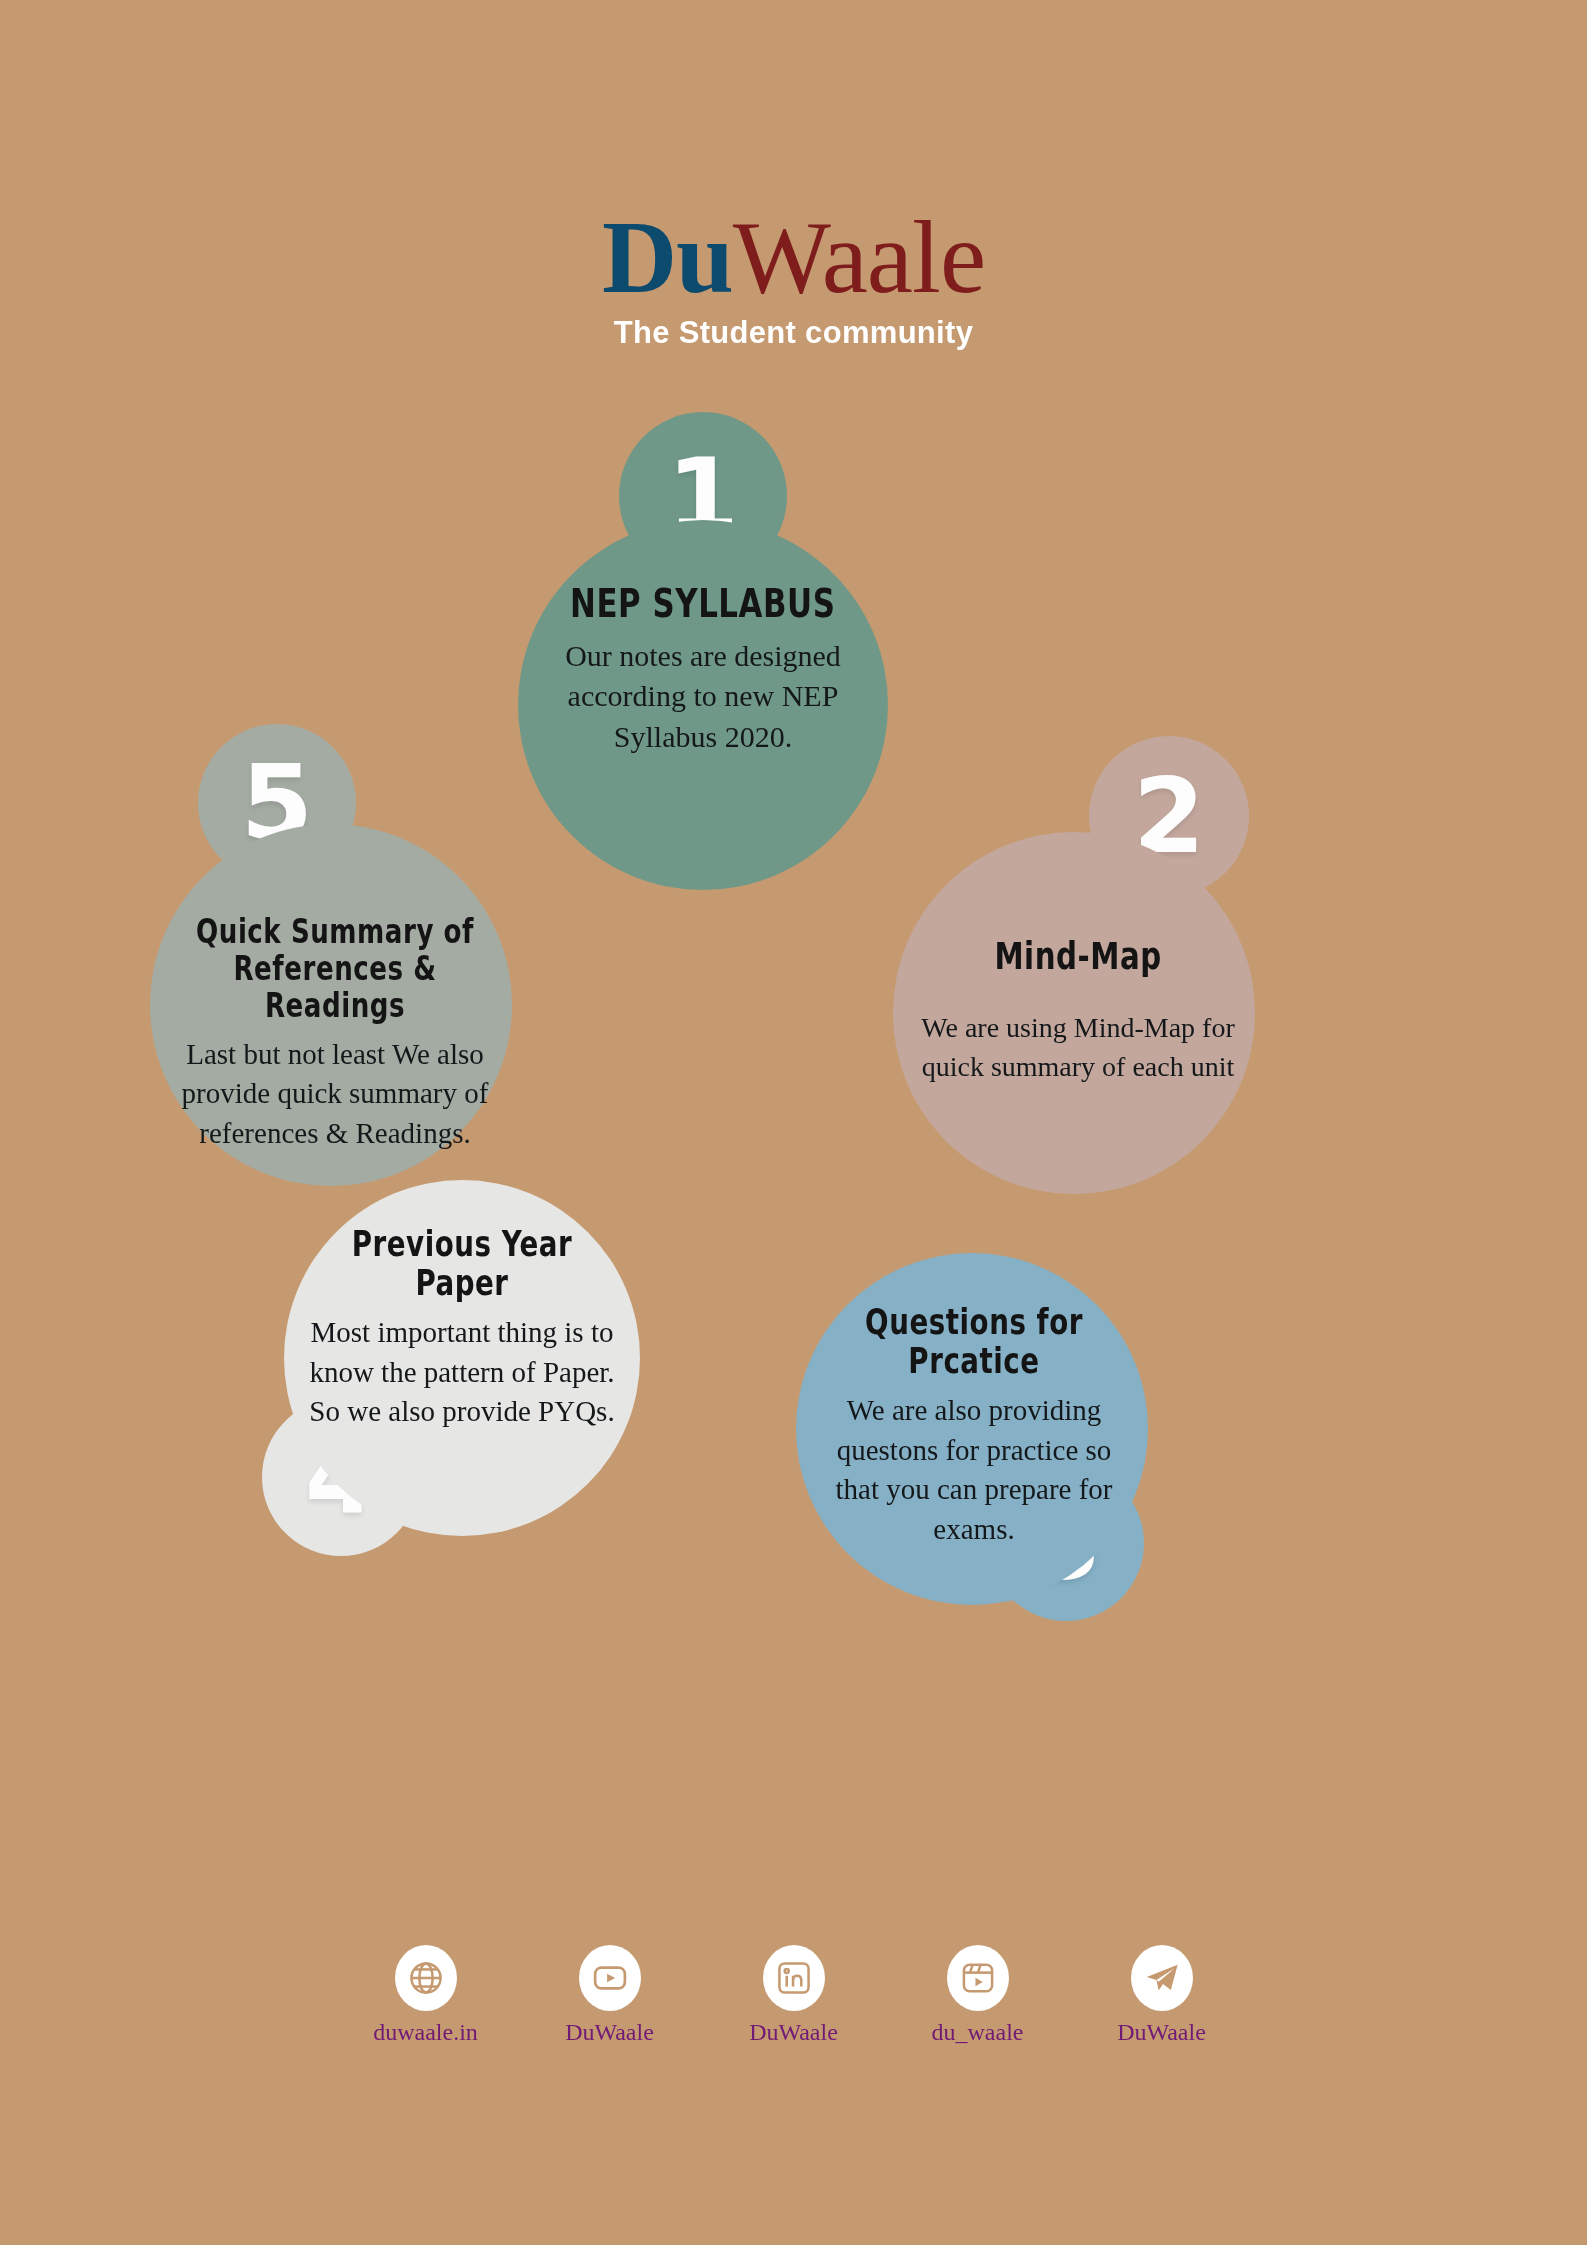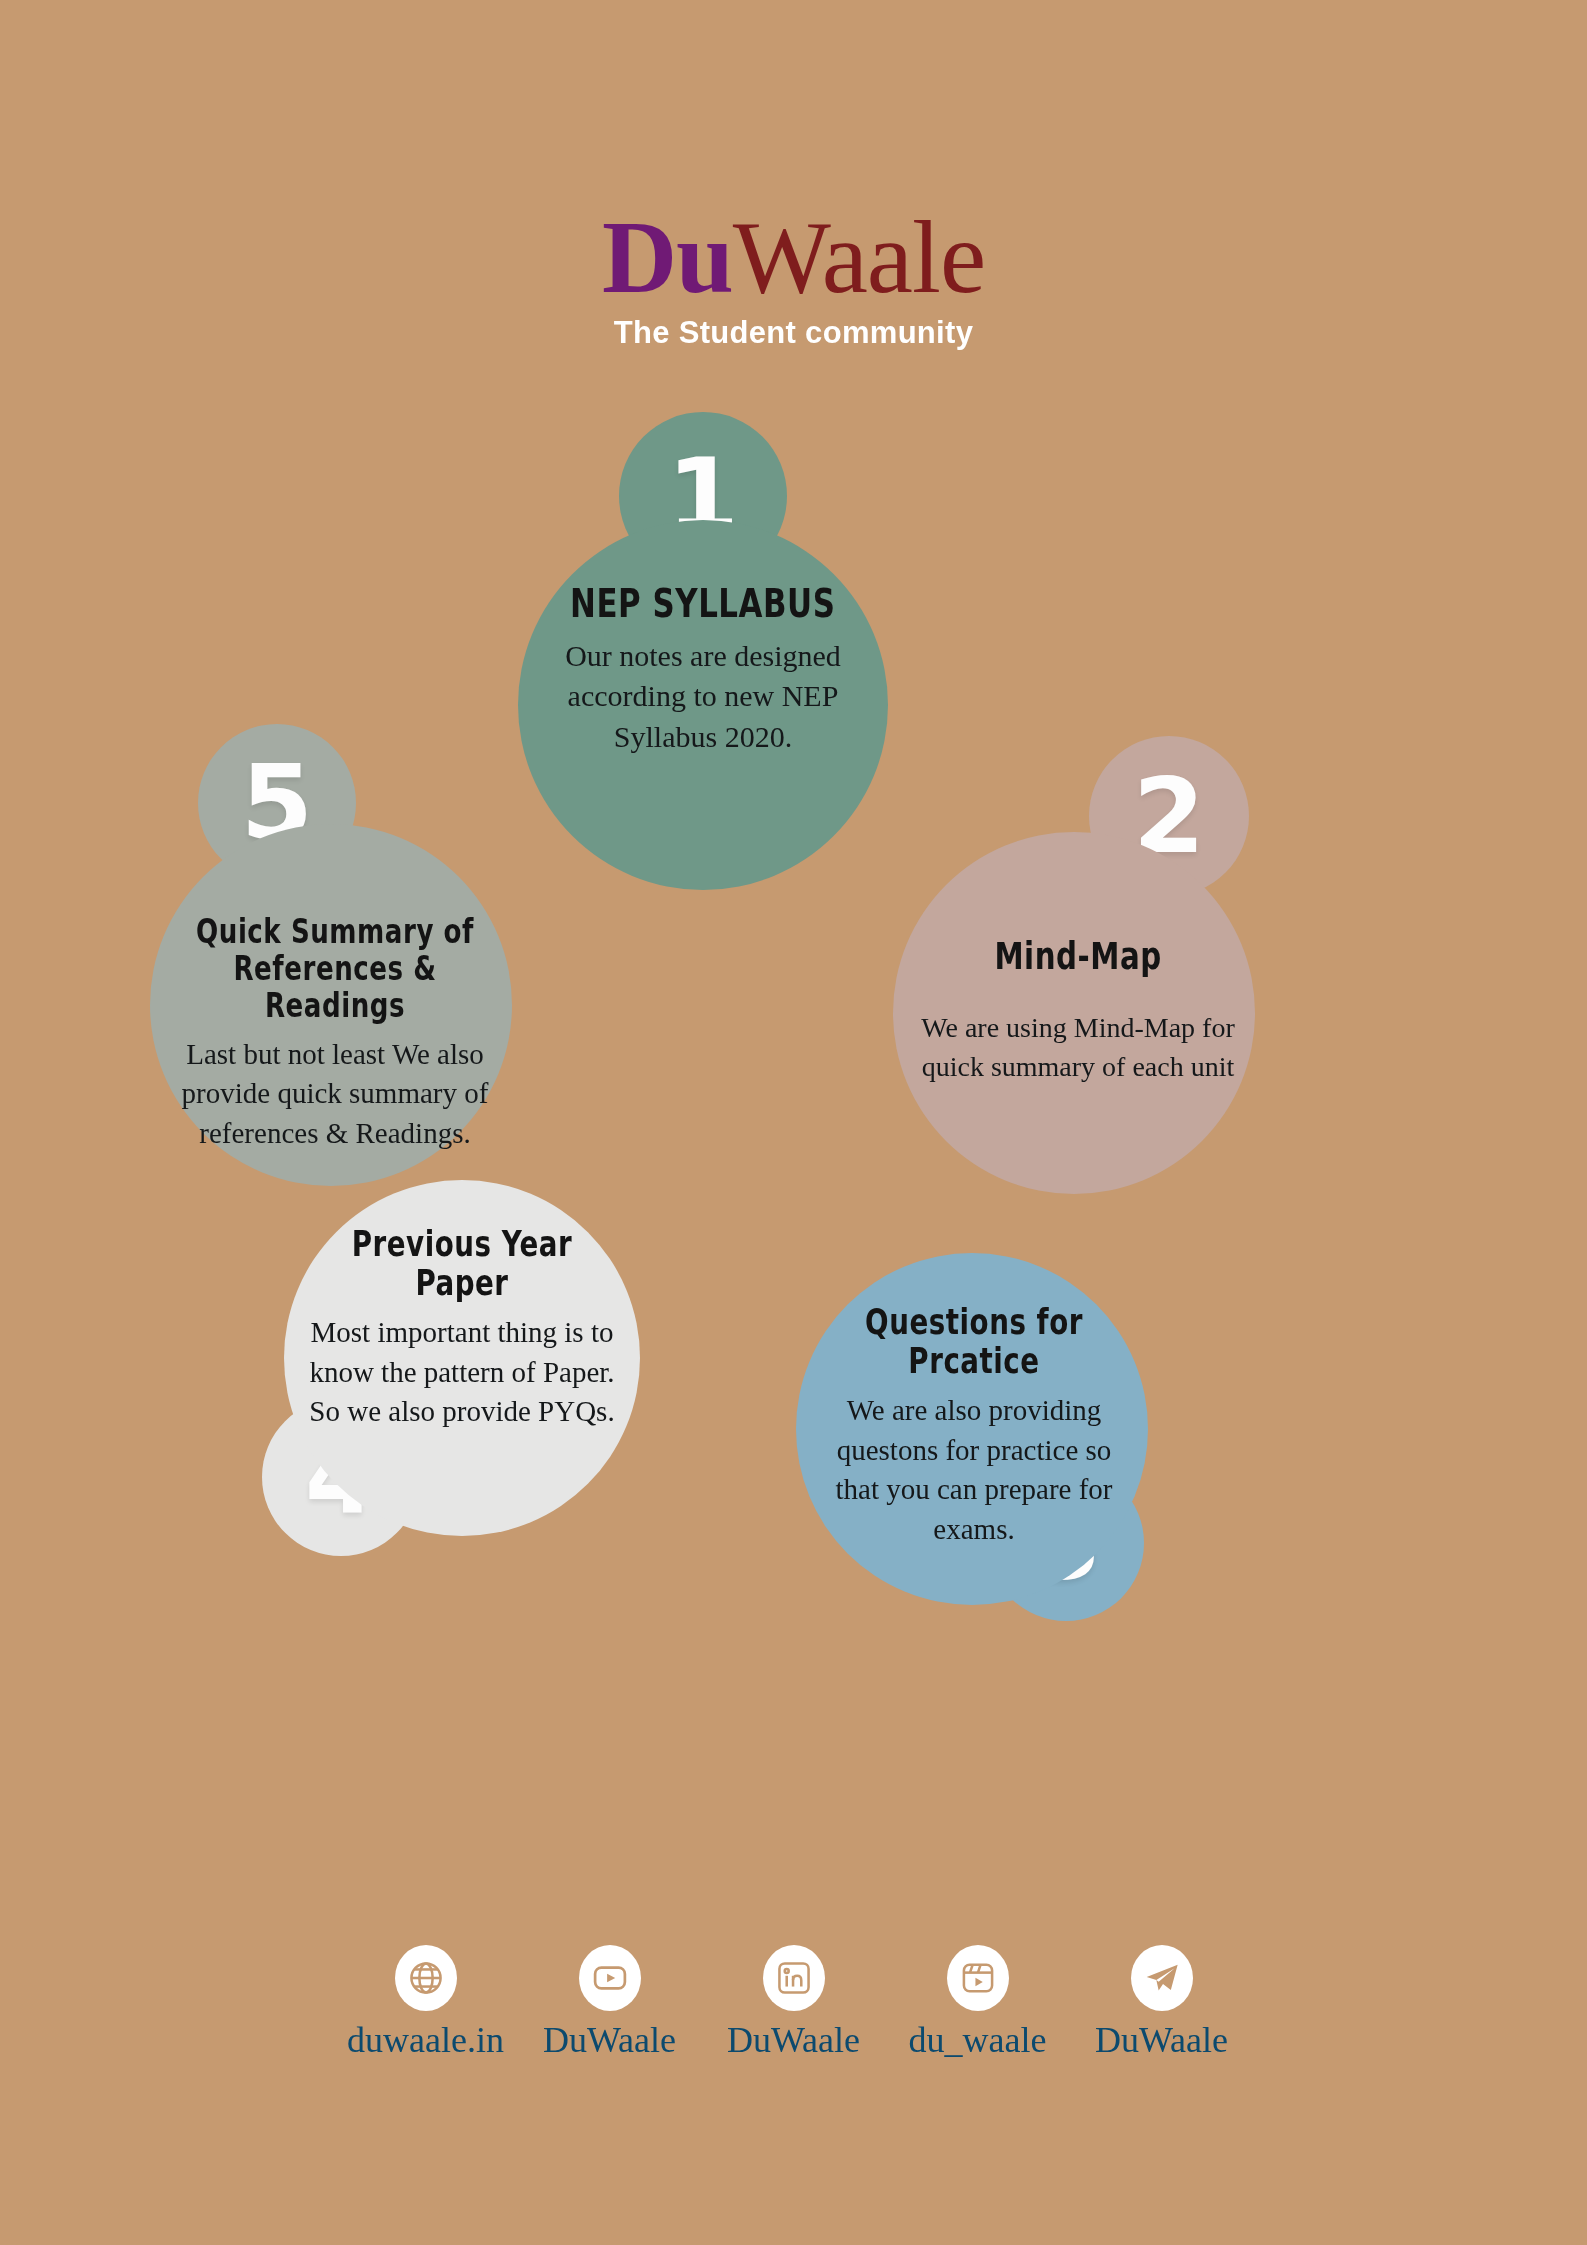--- a/index.html
+++ b/index.html
@@ -17,21 +17,21 @@
     top:205px; left:0; width:100%;
     text-align:center;
   }
   #logo-wordmark {
     font-family:"Liberation Serif", serif;
     font-size:104px;
     line-height:1.0;
     letter-spacing:-1px;
     white-space:nowrap;
   }
-  #logo-du { color:#701a75; font-weight:700; }
+  #logo-du { color:#0c4a6e; font-weight:700; }
   #logo-waale { color:#7f1d1d; font-weight:400; }
   #brand-tagline {
     color:#ffffff;
     font-size:31px;
     letter-spacing:0.3px;
     margin-top:6px;
     font-weight:700;
   }
 
   
@@ -174,22 +174,22 @@
     width:62px; height:66px;
     border-radius:50%;
     background:#ffffff;
     display:flex;
     align-items:center;
     justify-content:center;
   }
   .social-badge svg { display:block; }
   .social-label {
     font-family:"Liberation Serif", serif;
-    color:#0c4a6e;
-    font-size:36px;
+    color:#701a75;
+    font-size:24px;
     white-space:nowrap;
   }
 </style>
 </head>
 <body>
 
 <div id="brand-header">
   <div id="logo-wordmark">
     <span id="logo-du">Du</span><span id="logo-waale">Waale</span>
   </div>

